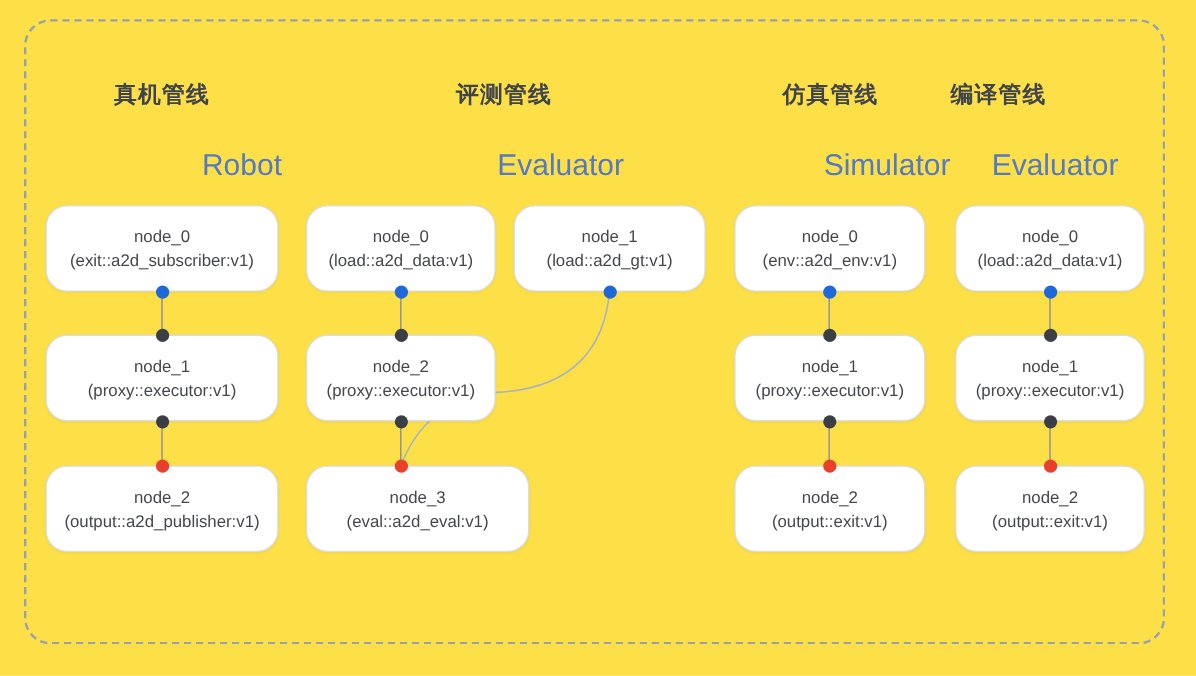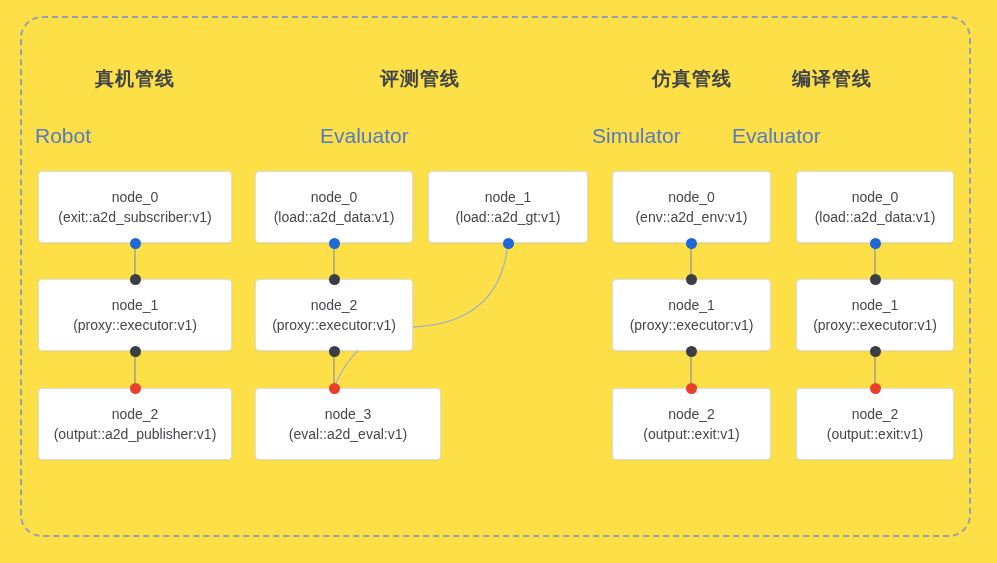--- a/index.html
+++ b/index.html
@@ -34,37 +34,37 @@
     font-size: 19px;
     font-weight: 700;
     color: #3f434b;
     z-index: 2;
     letter-spacing: 1px;
   }
   .title-en {
     position: absolute;
     top: 124px;
     width: 200px;
-    text-align: left;
-    font-size: 21px;
+    text-align: right;
+    font-size: 25px;
     font-weight: 400;
     color: #5479c5;
     z-index: 2;
   }
   .t-robot    { left: 35px; }
   .t-eval     { left: 320px; }
   .t-sim      { left: 592px; }
   .t-comp     { left: 732px; }
 
   .node {
     position: absolute;
     box-sizing: border-box;
     background: #ffffff;
     border: 1px solid #d8dde7;
-    border-radius: 4px;
+    border-radius: 18px;
     box-shadow: 0 1px 2px rgba(60,70,110,0.06);
     display: flex;
     flex-direction: column;
     align-items: center;
     justify-content: center;
     gap: 3px;
     z-index: 2;
     height: 72px;
   }
   .node .nm   { font-size: 14px; color: #45474c; line-height: 17px; }

